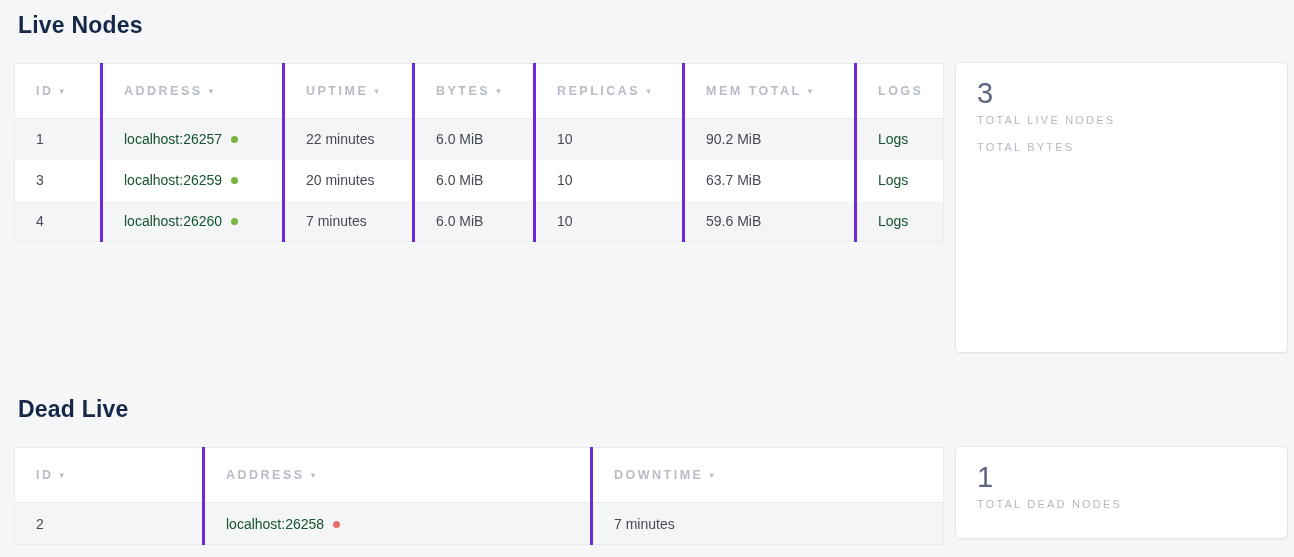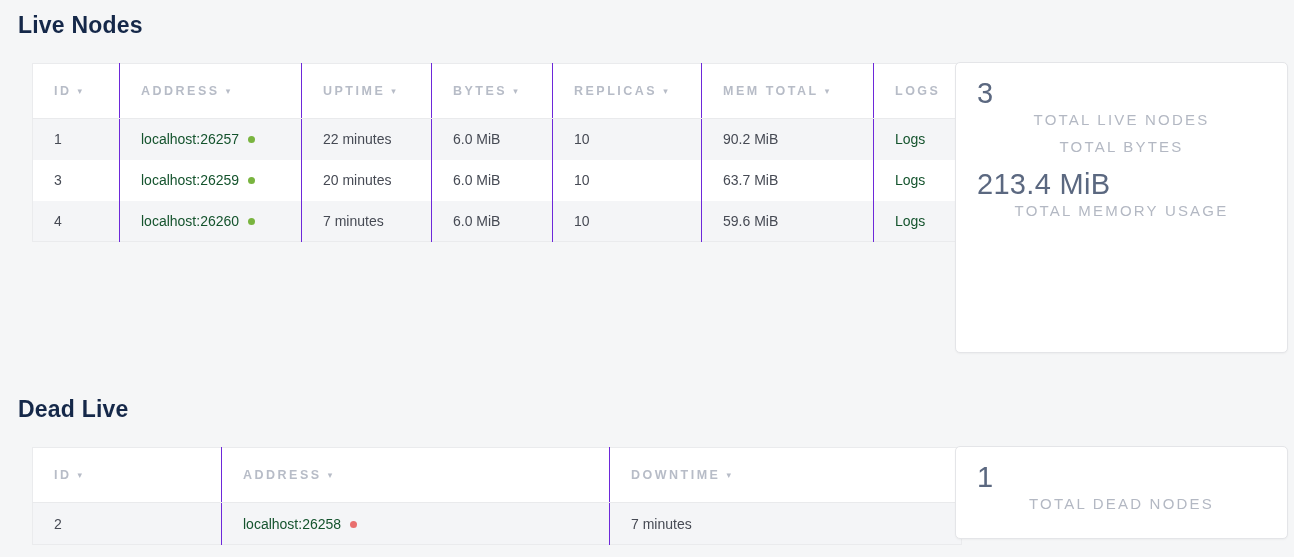--- a/index.html
+++ b/index.html
@@ -17,21 +17,21 @@
     font-weight: 700;
     color: #152849;
     letter-spacing: 0.2px;
   }
   .live-title { top: 12px; }
   .dead-title { top: 396px; }
 
   
   table.nodes-table {
     position: absolute;
-    left: 32px;
+    left: 14px;
     width: 929px;
     border-collapse: collapse;
     table-layout: fixed;
     background: #ffffff;
     border: 1px solid #eaebed;
   }
   .live-table { top: 63px; }
   .dead-table { top: 447px; }
 
   th {
@@ -47,21 +47,21 @@
     white-space: nowrap;
   }
   td {
     height: 41px;
     font-size: 14px;
     color: #464a54;
     padding-left: 21px;
     white-space: nowrap;
   }
   .dead-table td { height: 42px; }
-  th + th, td + td { border-left: 1px solid #6d28d9; }
+  th + th, td + td { border-left: 3px solid #6d28d9; }
   tbody tr:nth-child(odd)  { background: #f4f5f7; }
   tbody tr:nth-child(even) { background: #ffffff; }
 
   .sort-arrow {
     font-size: 9px;
     color: #b7bcc7;
     margin-left: 6px;
     letter-spacing: 0;
     vertical-align: 1px;
   }
@@ -97,27 +97,26 @@
   .live-card { top: 62px; height: 291px; }
   .dead-card { top: 446px; height: 93px; }
 
   .stat-value {
     font-size: 29px;
     line-height: 34px;
     color: #5b6880;
     letter-spacing: 0.3px;
   }
   .stat-label {
-    font-size: 15px;
+    font-size: 11px;
     line-height: 14px;
     color: #b3b8c3;
     letter-spacing: 2.2px;
     margin: 3px 0 13px 0;
     white-space: nowrap;
-    text-align: center;
   }
 </style>
 </head>
 <body>
 
 <div class="page">
 
   <h2 class="section-title live-title">Live Nodes</h2>
 
   <table class="nodes-table live-table">
@@ -173,24 +172,20 @@
   </table>
 
   <aside class="summary-card live-card">
     <div class="stat">
       <div class="stat-value">3</div>
       <div class="stat-label">TOTAL LIVE NODES</div>
     </div>
     <div class="stat">
       <div class="stat-label">TOTAL BYTES</div>
     </div>
-    <div class="stat">
-      <div class="stat-value">213.4 MiB</div>
-      <div class="stat-label">TOTAL MEMORY USAGE</div>
-    </div>
   </aside>
 
   <h2 class="section-title dead-title">Dead Live</h2>
 
   <table class="nodes-table dead-table">
     <colgroup>
       <col style="width:189px">
         <col style="width:388px">
         <col style="width:352px">
     </colgroup>

